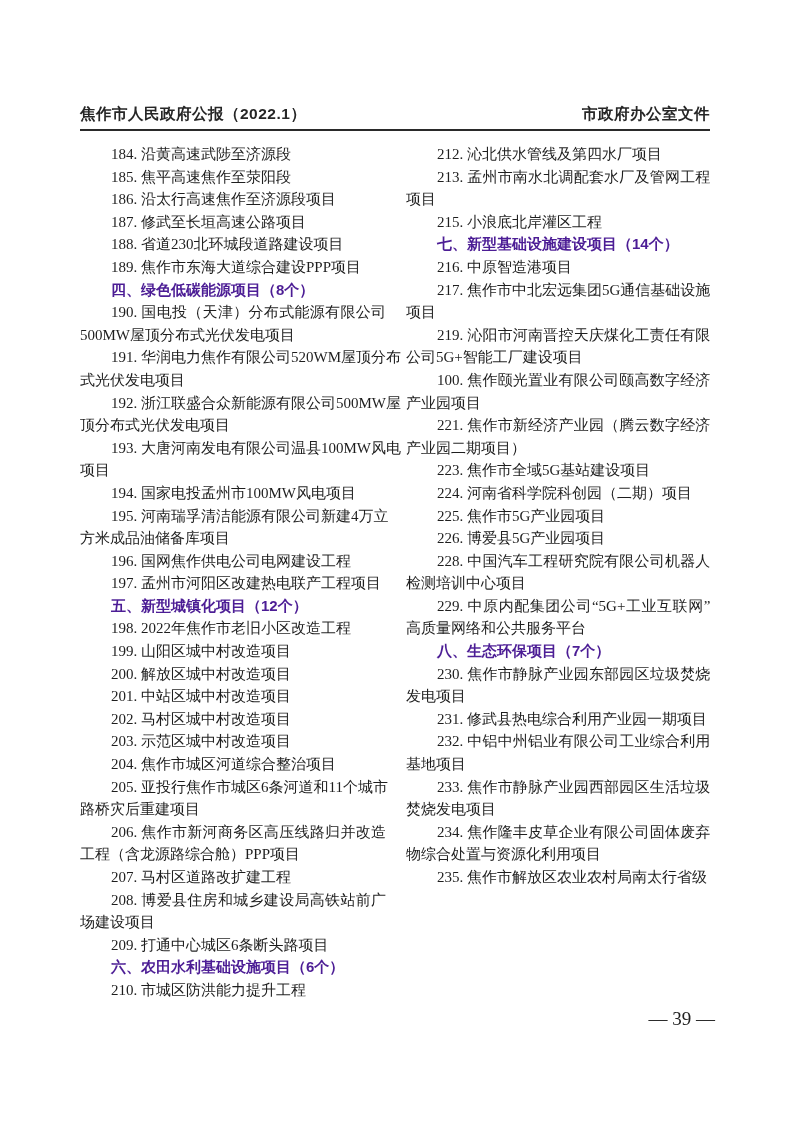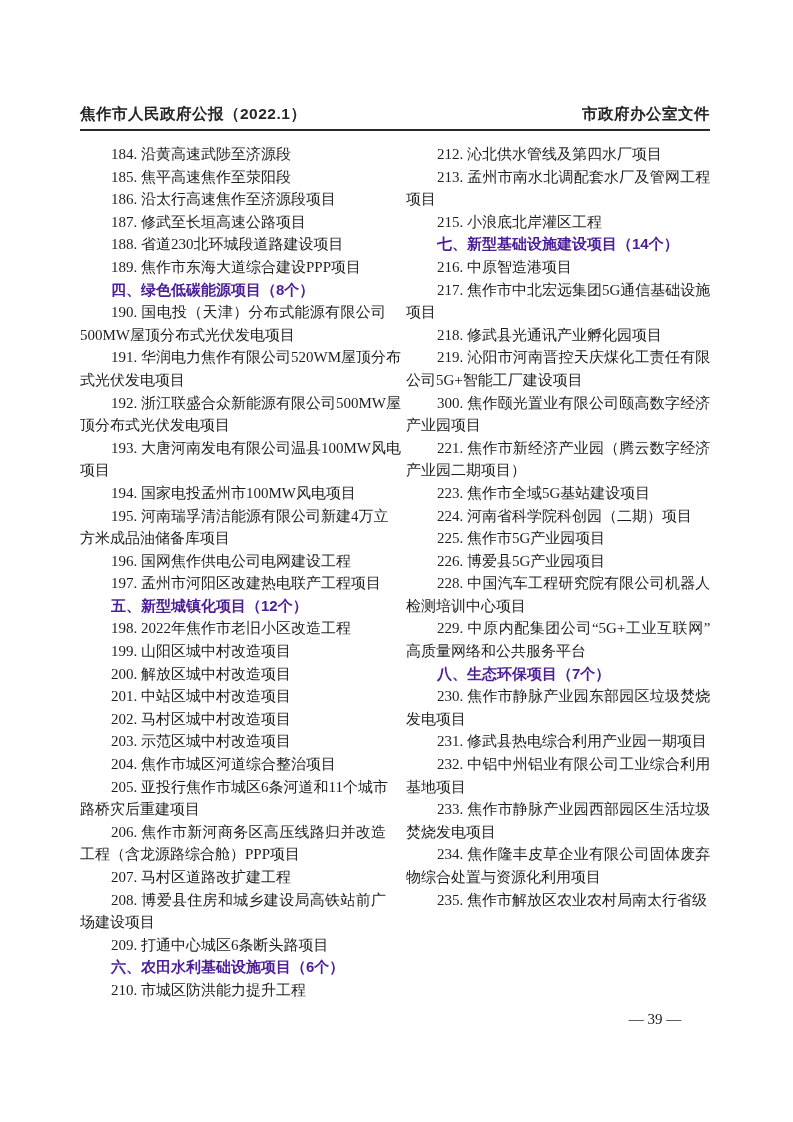--- a/index.html
+++ b/index.html
@@ -30,21 +30,21 @@
   }
   .ln.item { text-indent:31px; }
   .ln.fill { text-align:justify; text-align-last:justify; }
   .ln.heading {
     text-indent:31px; font-weight:700; color:#4c1d95;
     font-family:"Liberation Sans","DejaVu Sans",sans-serif;
     font-size:15px;
   }
   .footer {
     position:absolute; top:1008px; left:595px; width:120px;
-    text-align:center; font-size:15px; color:#222222; line-height:22px;
+    text-align:right; font-size:19px; color:#222222; line-height:22px;
     font-family:"Liberation Serif","DejaVu Serif",serif;
   }
 </style>
 </head>
 <body>
 
 <div class="page">
   <div class="hdr">
     <span>焦作市人民政府公报（2022.1）</span>
     <span>市政府办公室文件</span>
@@ -94,24 +94,23 @@
       </div>
     <div class="col" id="col-1">
         <div class="ln item">212. 沁北供水管线及第四水厂项目</div>
         <div class="ln item fill">213. 孟州市南水北调配套水厂及管网工程</div>
         <div class="ln">项目</div>
         <div class="ln item">215. 小浪底北岸灌区工程</div>
         <div class="ln heading">七、新型基础设施建设项目（14个）</div>
         <div class="ln item">216. 中原智造港项目</div>
         <div class="ln item fill">217. 焦作市中北宏远集团5G通信基础设施</div>
         <div class="ln">项目</div>
-        <div class="ln item">218. 修武县光通讯产业孵化园项目</div>
         <div class="ln item fill">219. 沁阳市河南晋控天庆煤化工责任有限</div>
         <div class="ln">公司5G+智能工厂建设项目</div>
-        <div class="ln item fill">300. 焦作颐光置业有限公司颐高数字经济</div>
+        <div class="ln item fill">100. 焦作颐光置业有限公司颐高数字经济</div>
         <div class="ln">产业园项目</div>
         <div class="ln item fill">221. 焦作市新经济产业园（腾云数字经济</div>
         <div class="ln">产业园二期项目）</div>
         <div class="ln item">223. 焦作市全域5G基站建设项目</div>
         <div class="ln item">224. 河南省科学院科创园（二期）项目</div>
         <div class="ln item">225. 焦作市5G产业园项目</div>
         <div class="ln item">226. 博爱县5G产业园项目</div>
         <div class="ln item fill">228. 中国汽车工程研究院有限公司机器人</div>
         <div class="ln">检测培训中心项目</div>
         <div class="ln item fill">229. 中原内配集团公司“5G+工业互联网”</div>

